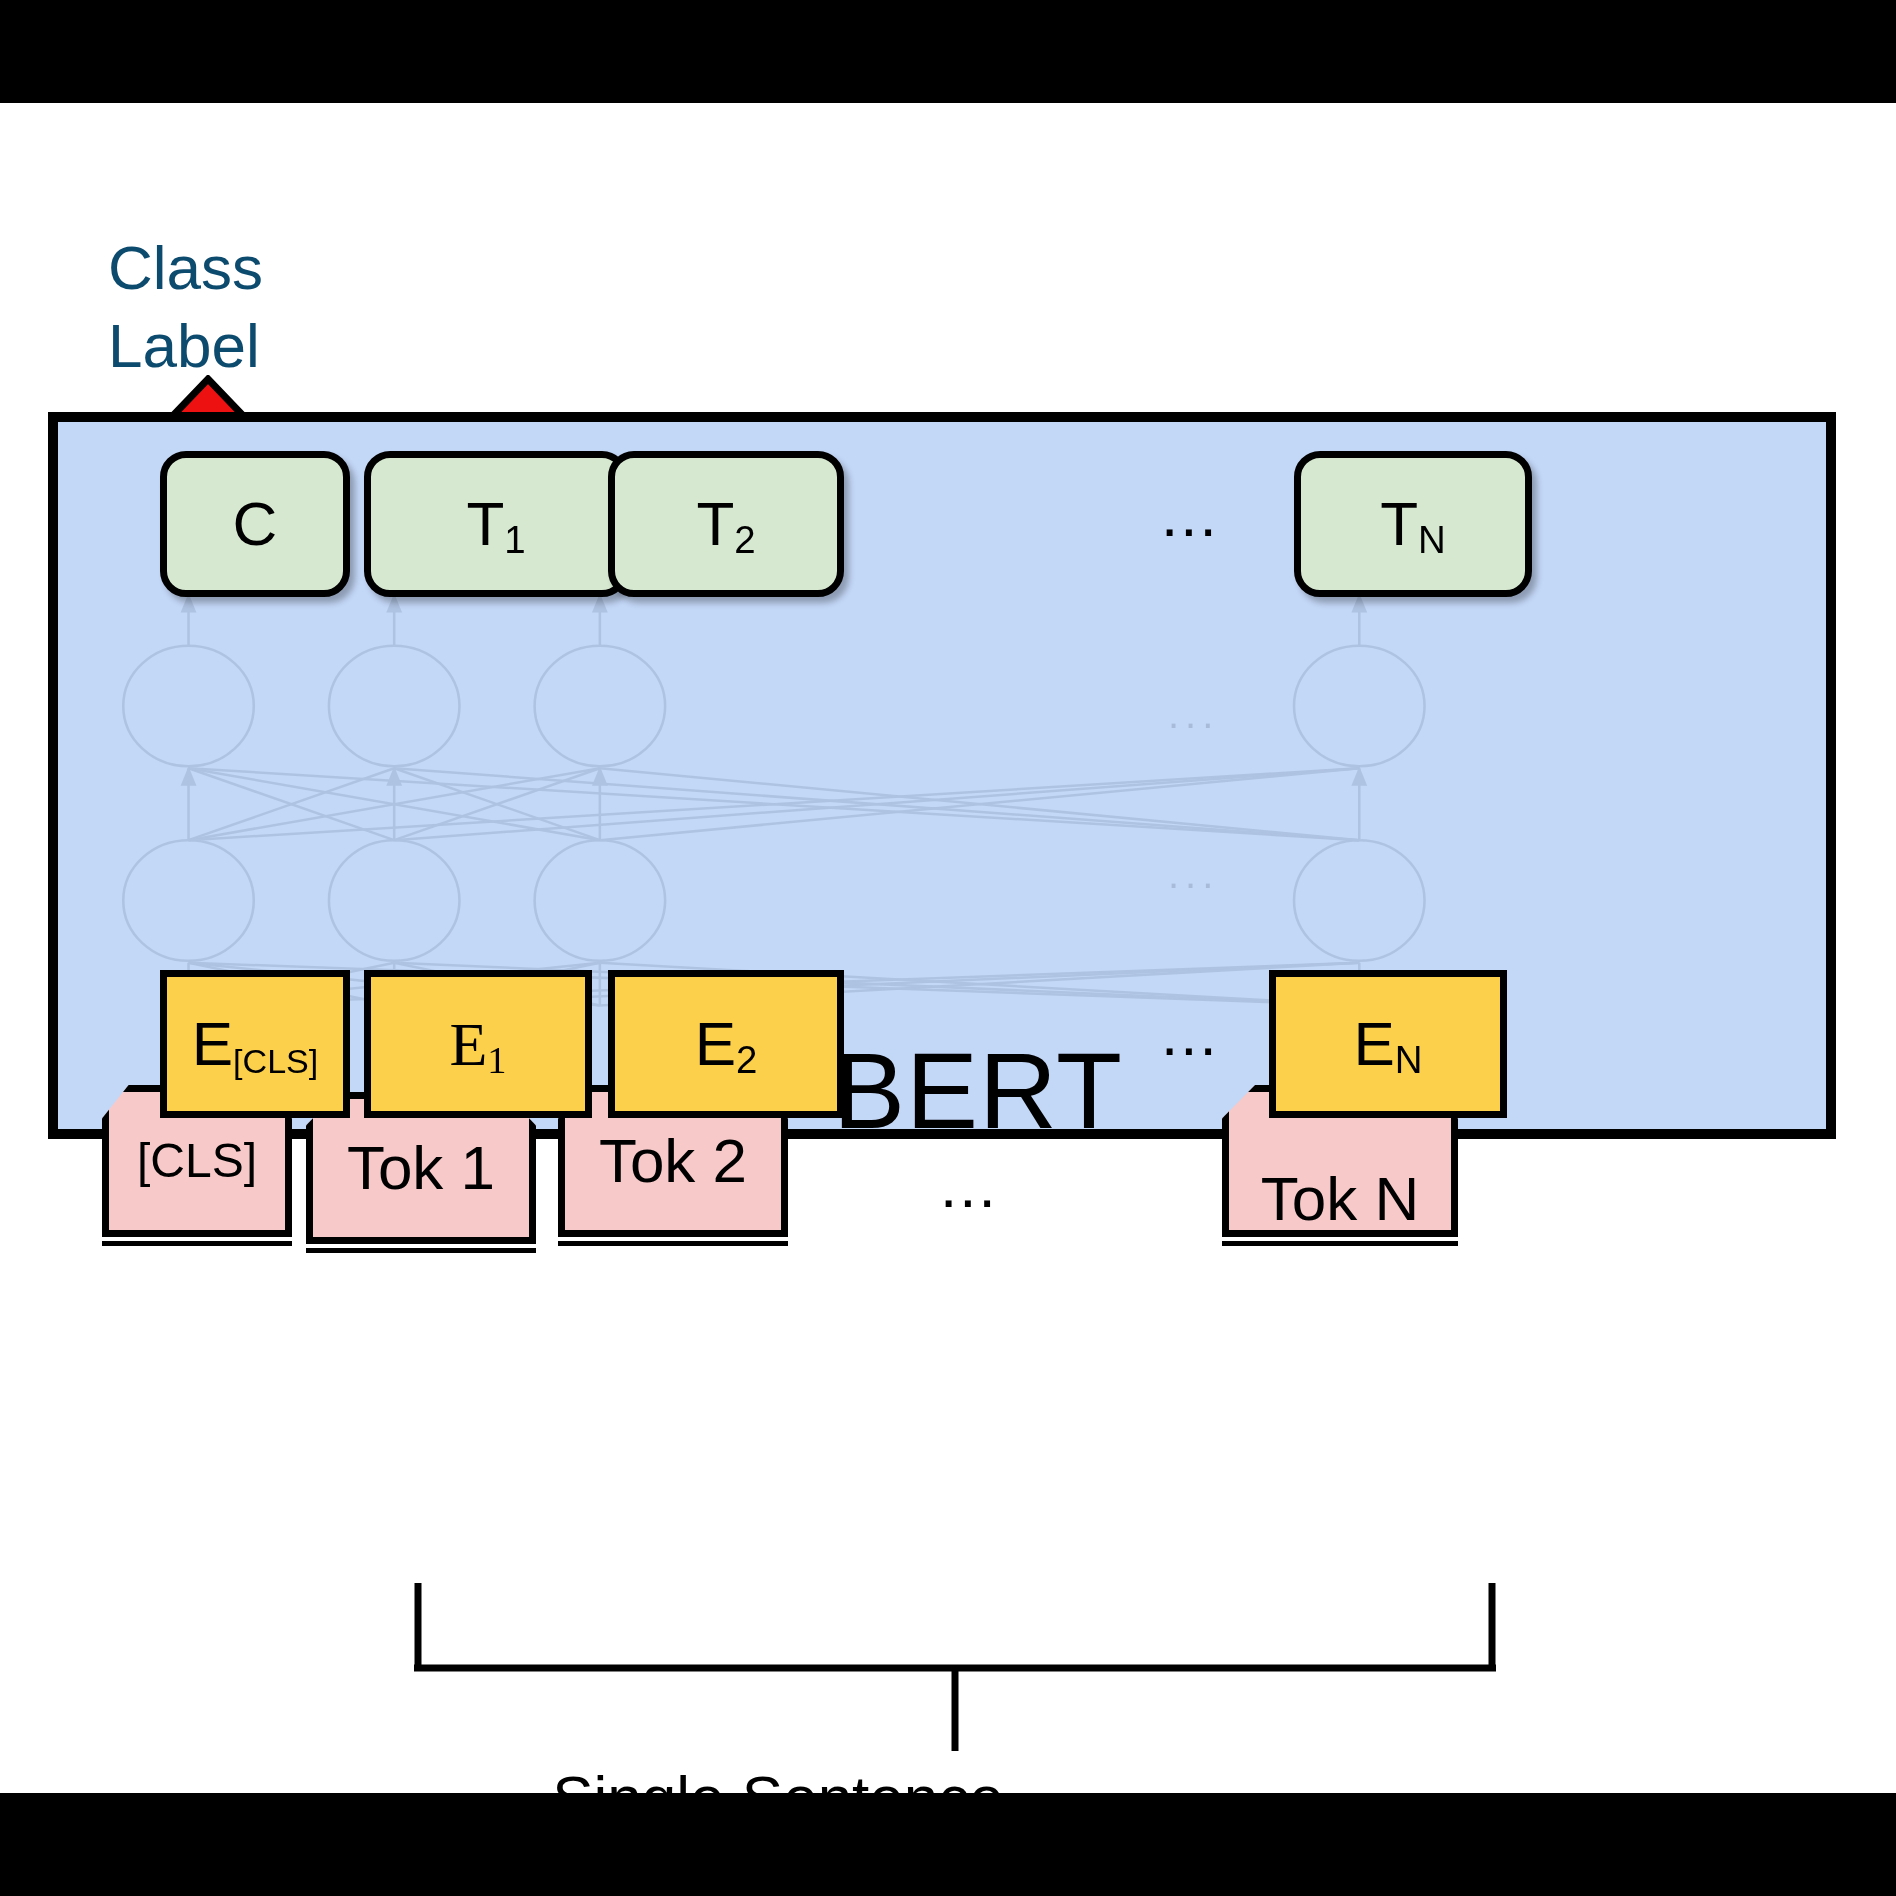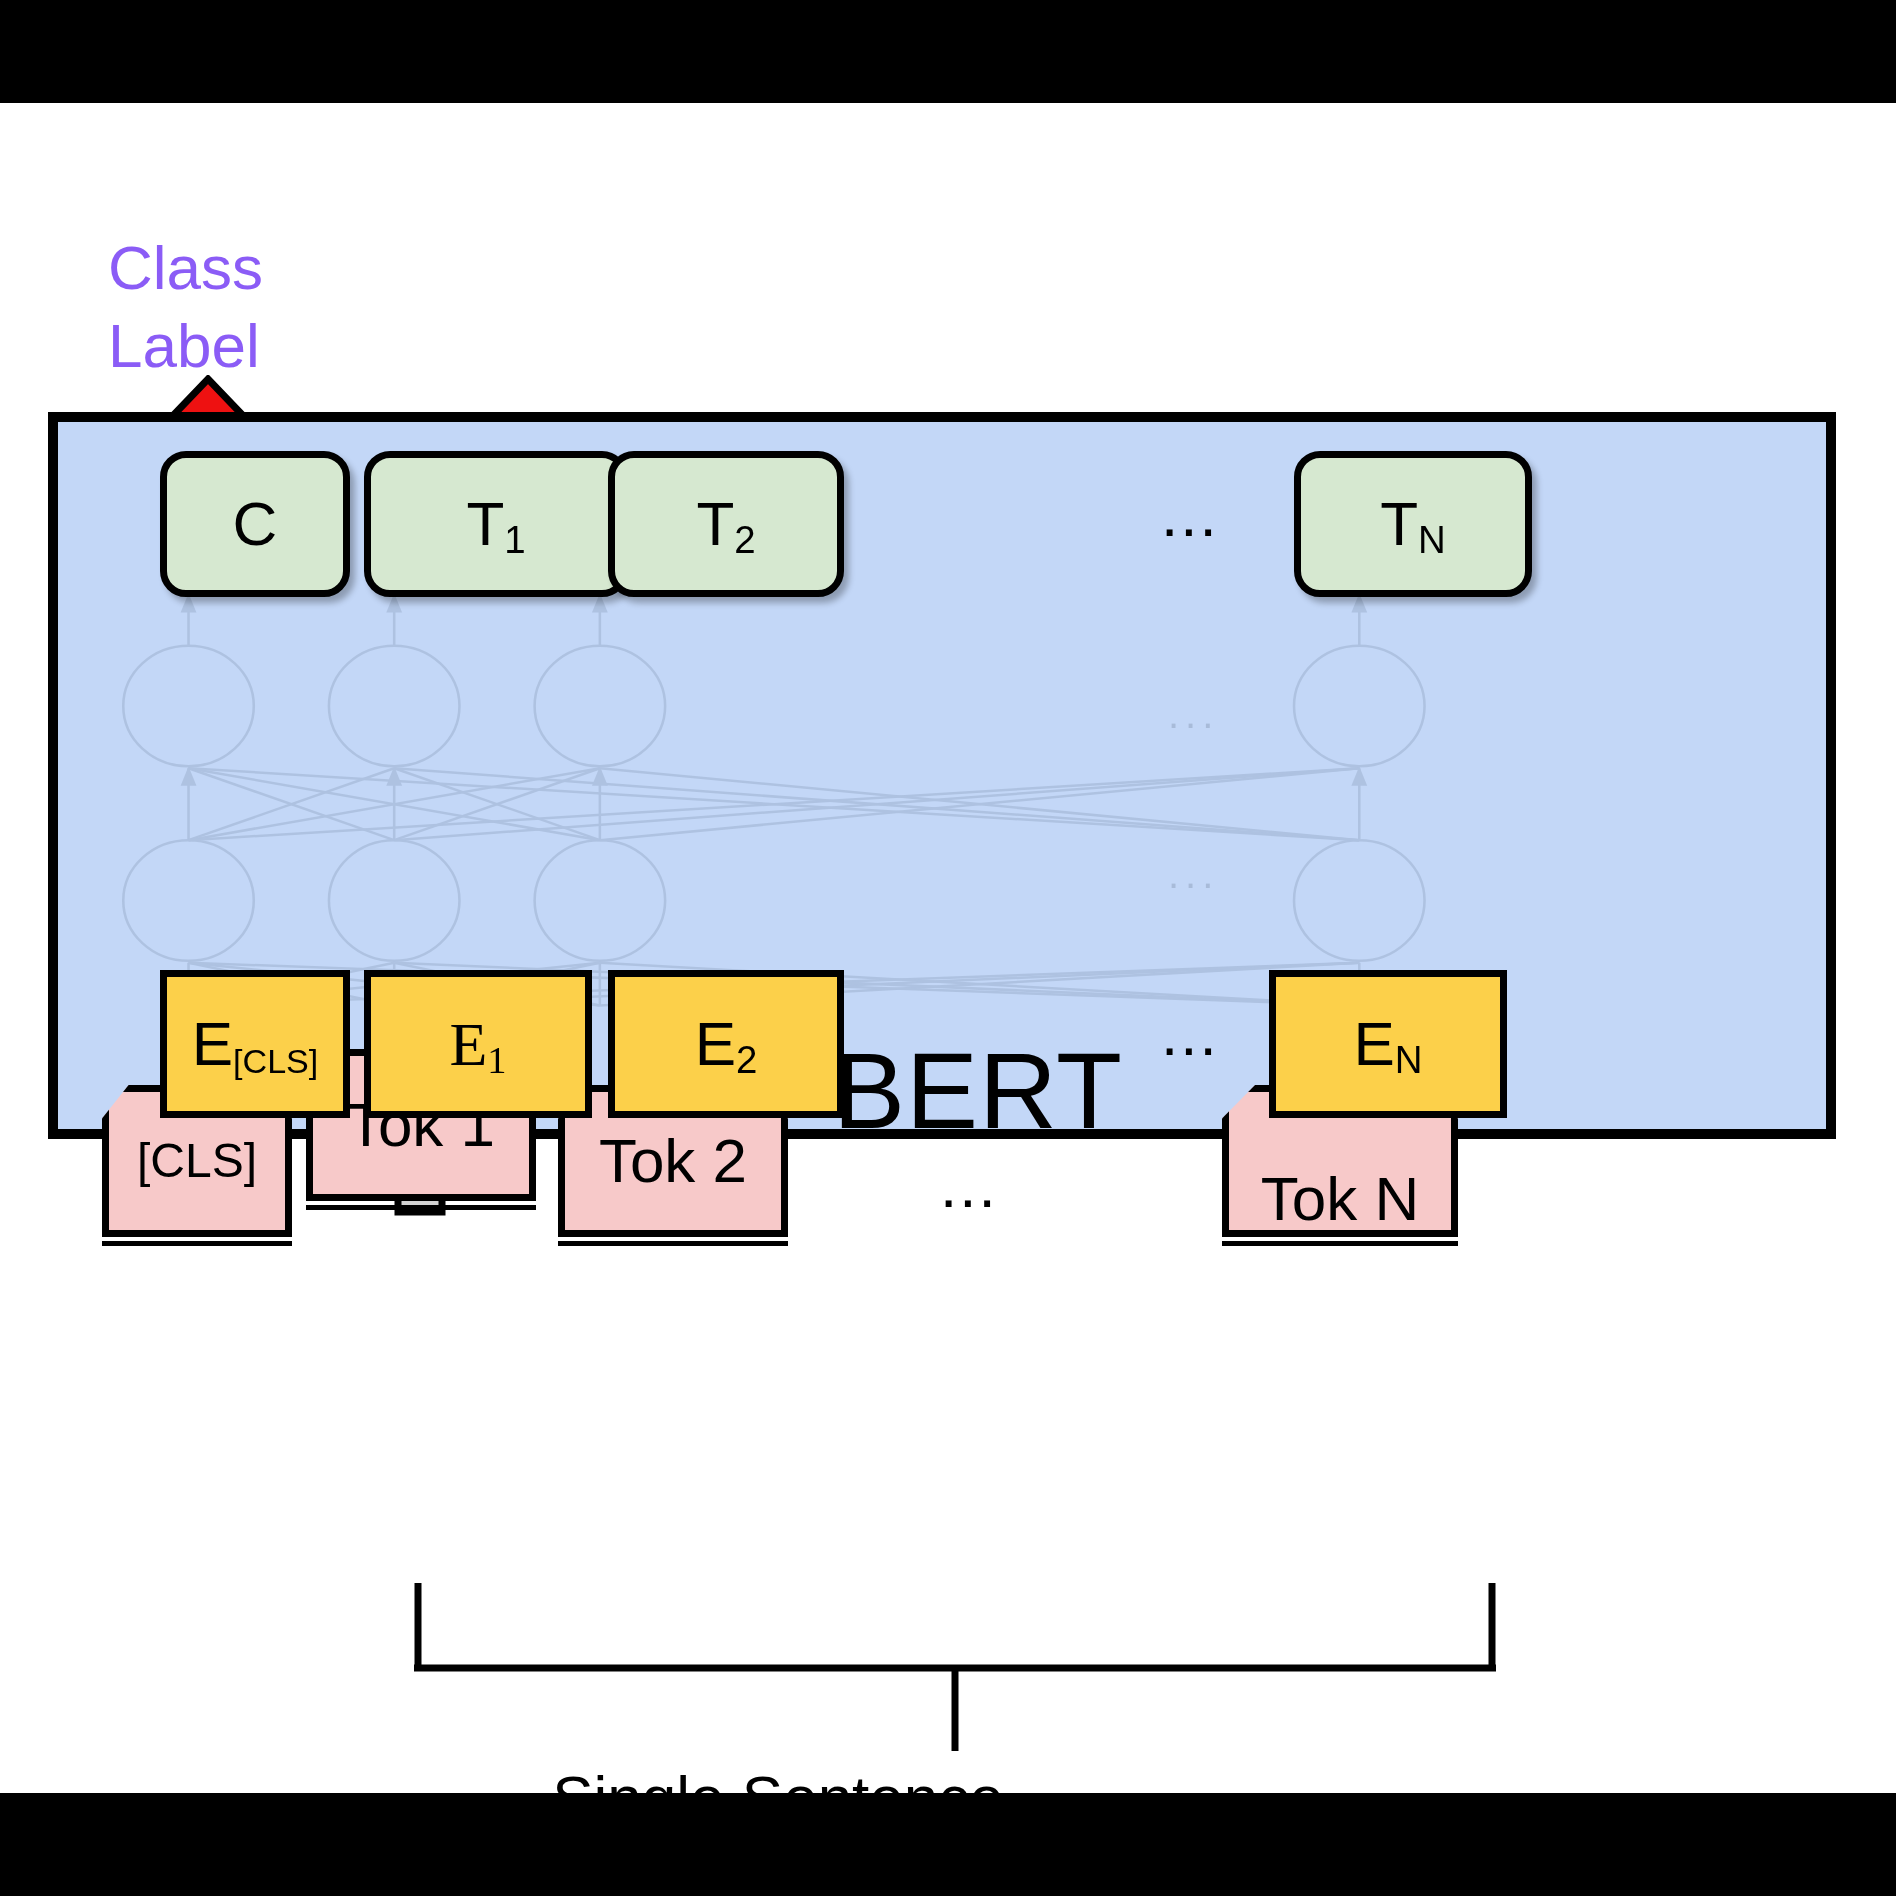--- a/index.html
+++ b/index.html
@@ -26,21 +26,21 @@
   }
 
   
   #class-label {
     position: absolute;
     left: 108px;
     top: 126px;
     width: 320px;
     font-size: 62px;
     line-height: 78px;
-    color: #8b5cf6;
+    color: #0c4a6e;
     text-align: left;
     white-space: pre-line;
   }
 
   
   #red-arrow {
     position: absolute;
     left: 160px;
     top: 272px;
     width: 96px;
@@ -354,21 +354,21 @@
       </svg>
     </div>
 
     <div class="tokbox-wrap" style="left:102px; top:982px; width:190px; height:152px;">
       <div class="tokbox" style="left:0; top:0; width:190px;">
         <span class="boxlabel small">[CLS]</span>
       </div>
       <div class="tokbox-underline" style="width:190px;"></div>
     </div>
 
-    <div class="tokbox-wrap" style="left:306px; top:946px; width:198px; height:152px;padding-left:41px;">
+    <div class="tokbox-wrap" style="left:306px; top:989px; width:198px; height:152px;padding-left:41px;">
       <div class="tokbox" style="left:0; top:0; width:230px;">
         <span class="boxlabel">Tok 1</span>
       </div>
       <div class="tokbox-underline" style="width:230px;"></div>
     </div>
 
     <div class="tokbox-wrap" style="left:558px; top:982px; width:230px; height:152px;">
       <div class="tokbox" style="left:0; top:0; width:230px;">
         <span class="boxlabel">Tok 2</span>
       </div>

